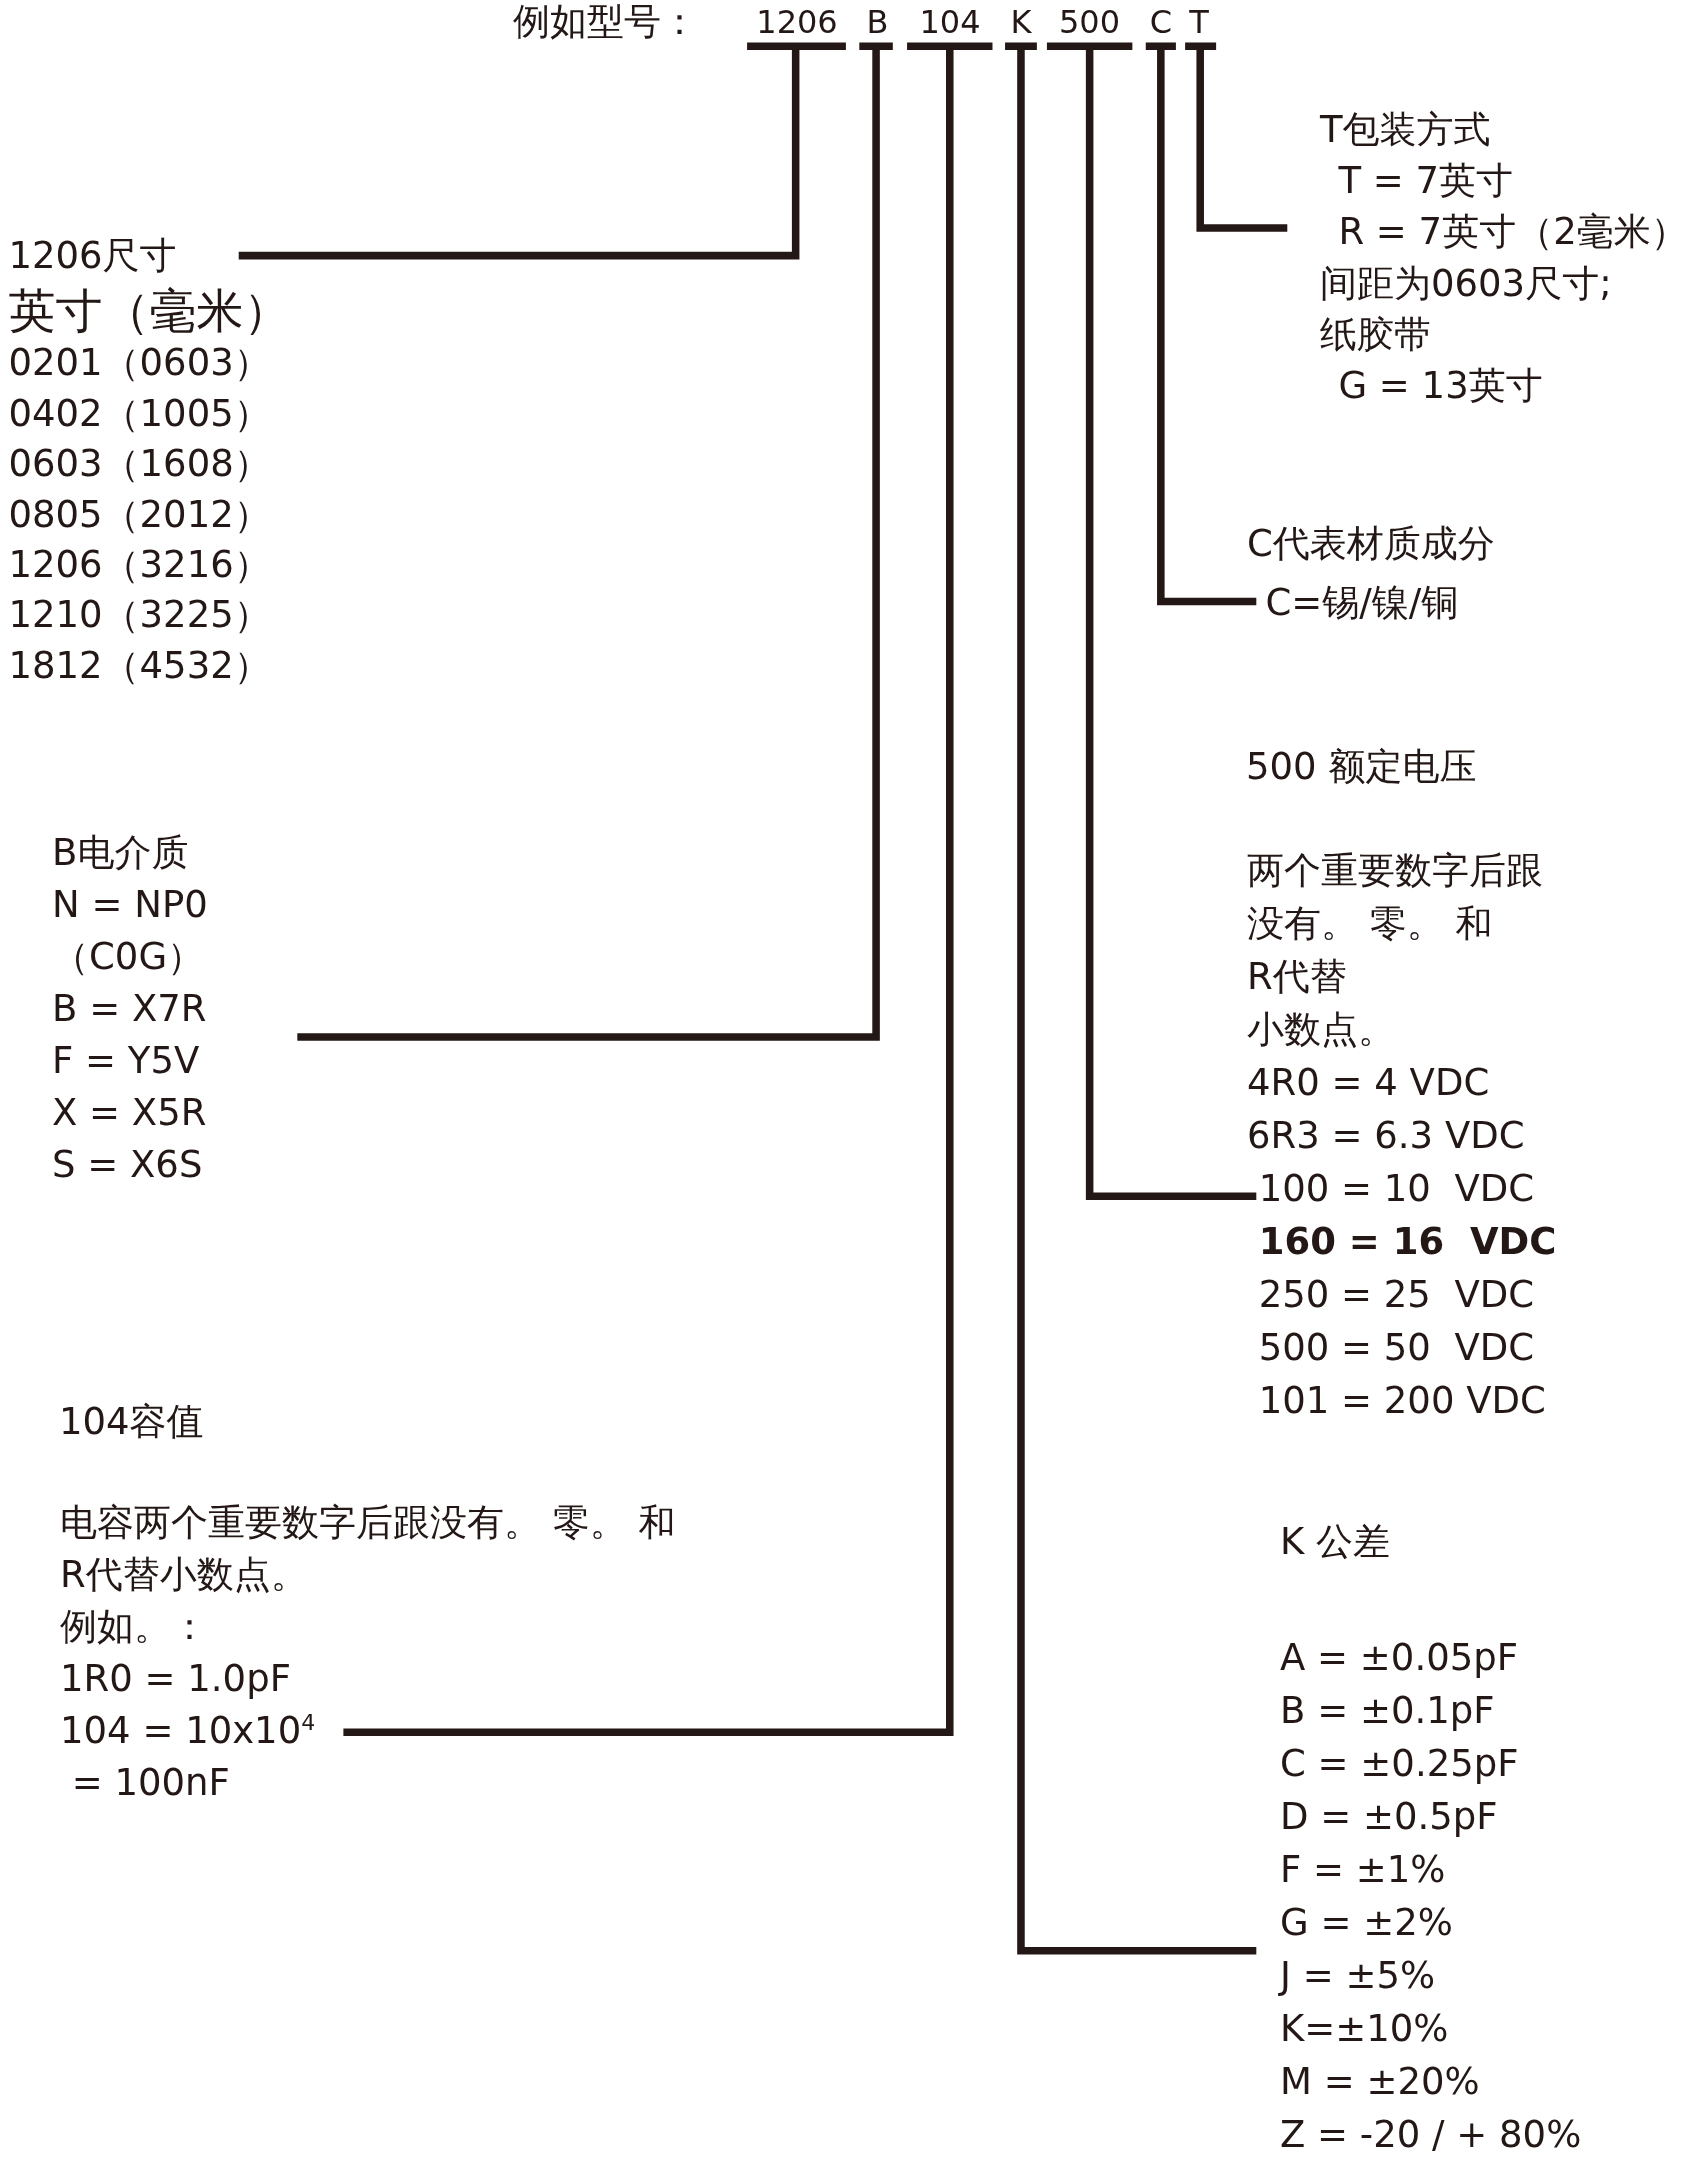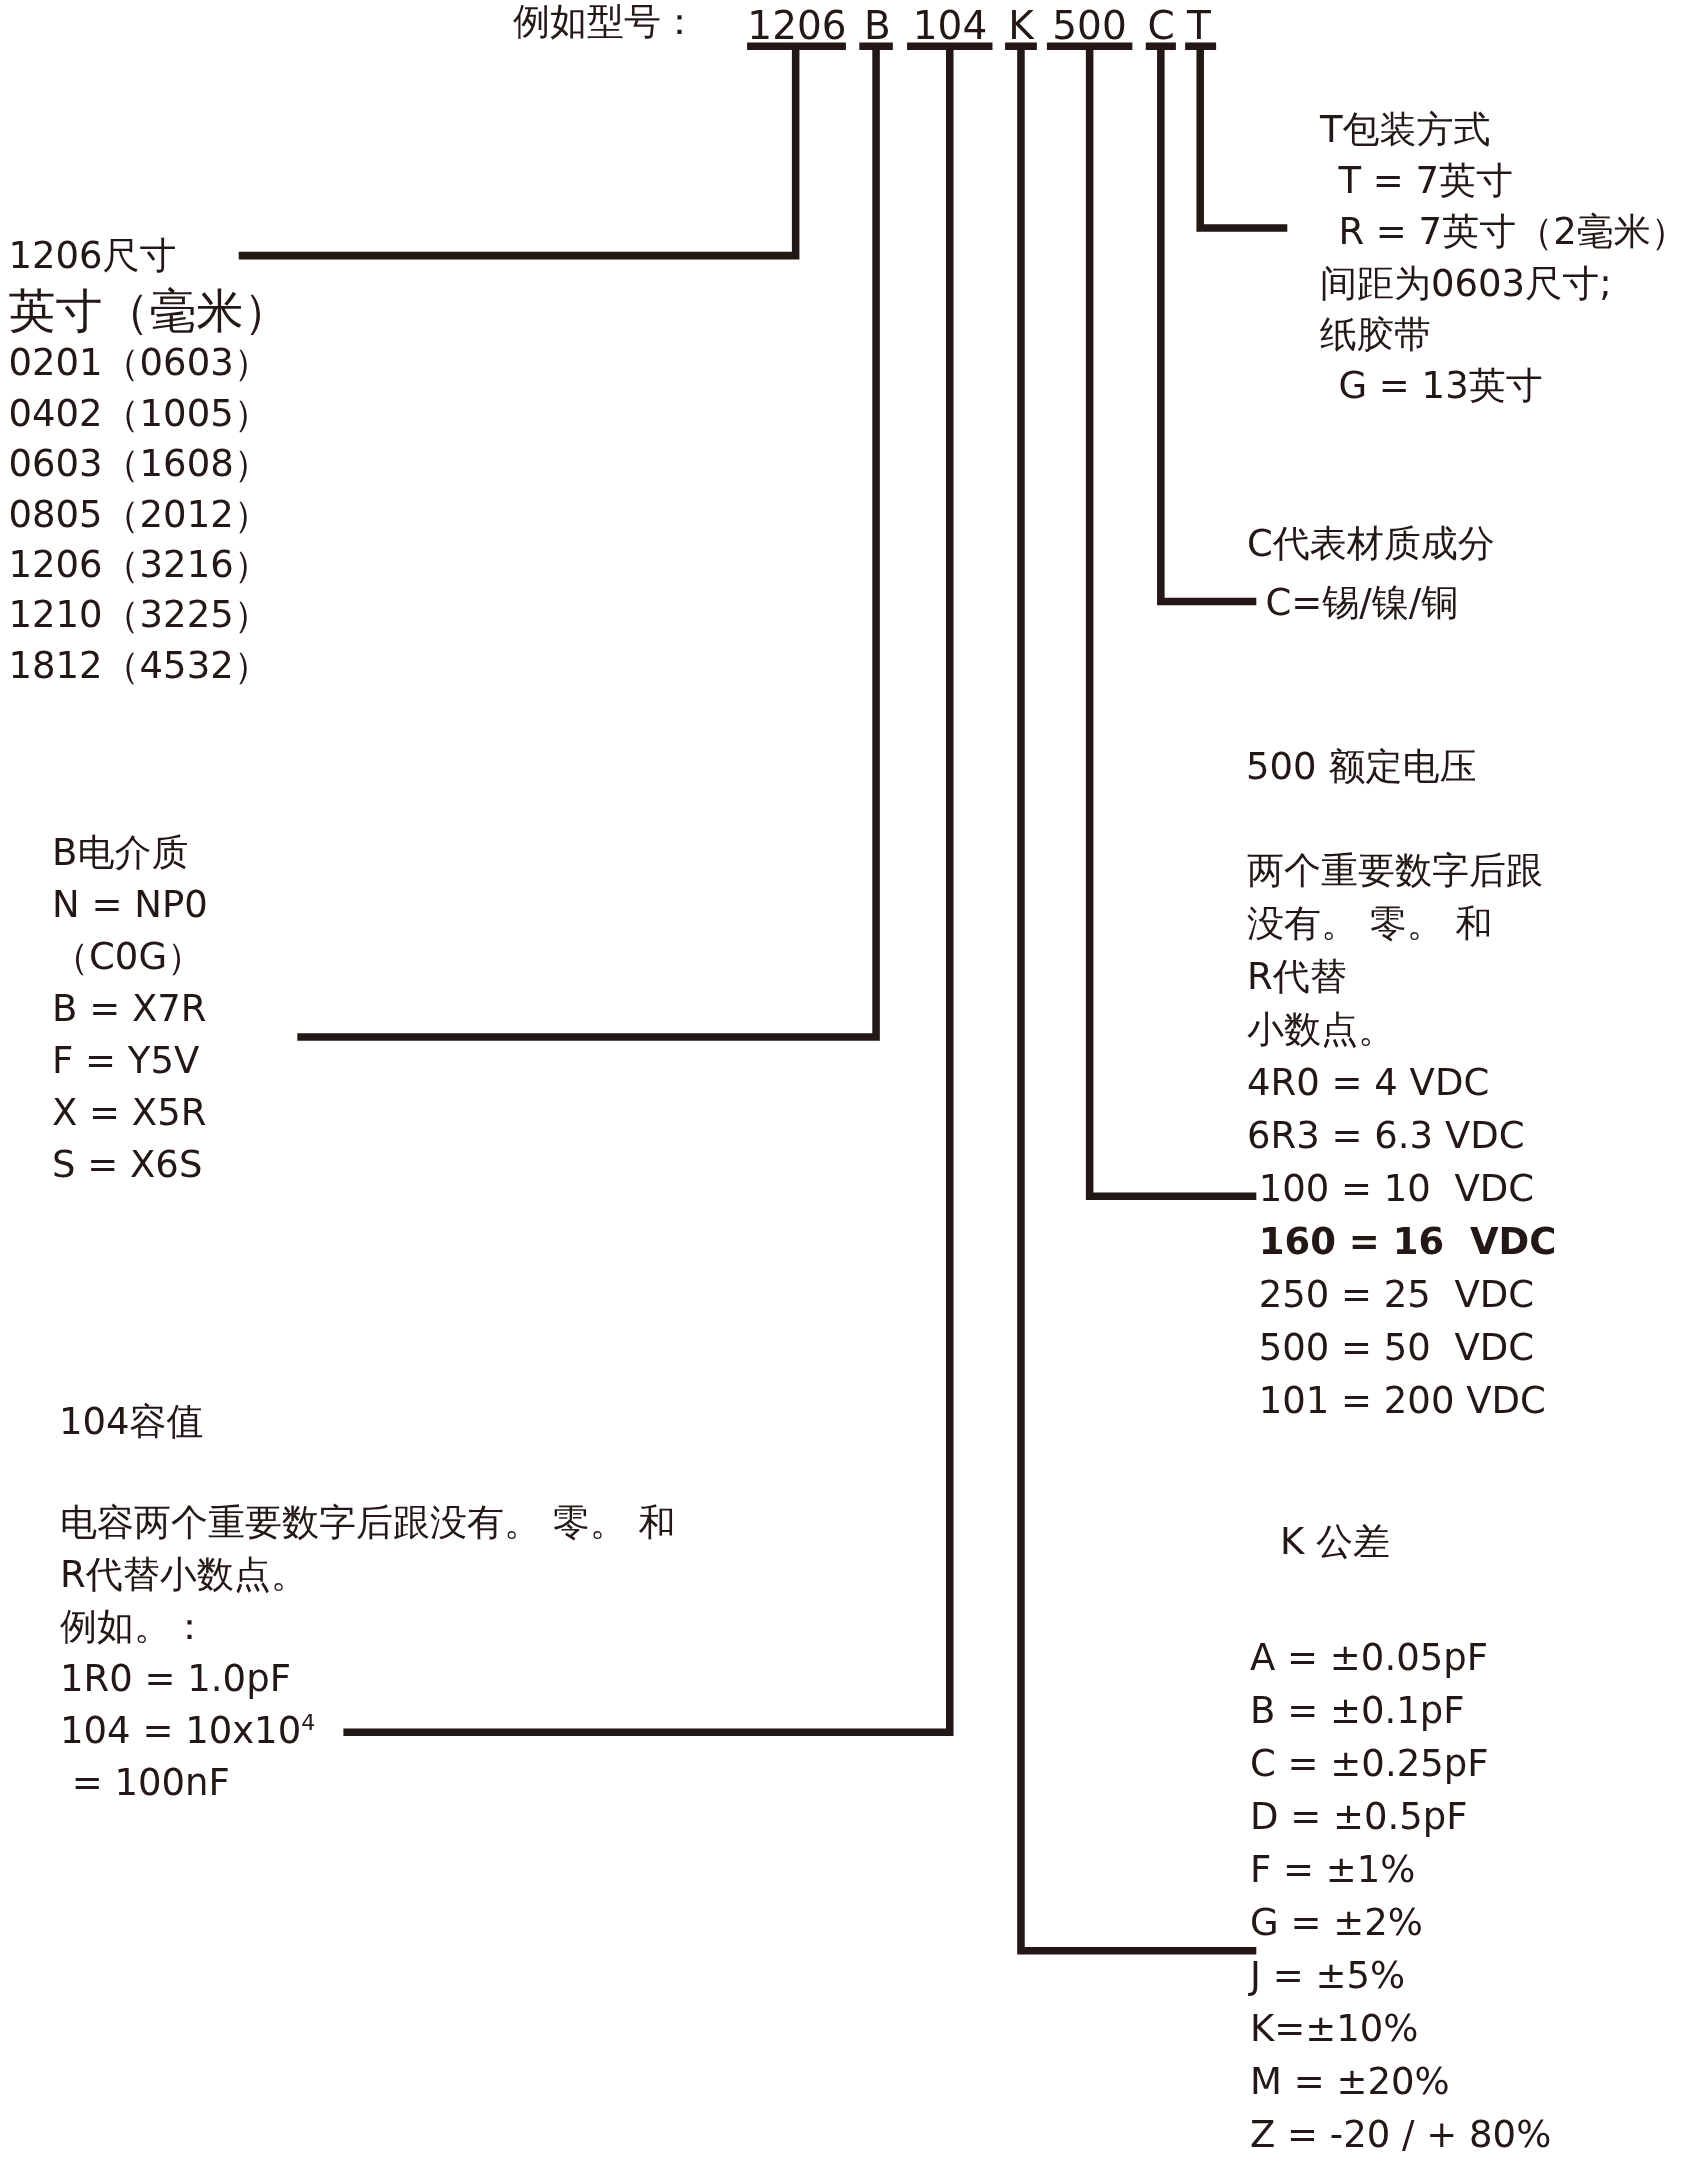--- a/index.html
+++ b/index.html
@@ -28,21 +28,21 @@
     white-space: pre;
     line-height: 1.0;
     color: #231815;
   }
   .hdr-label {
     font-size: 37px;
     letter-spacing: 0px;
   }
   .pn-seg {
     position: absolute;
-    font-size: 39px;
+    font-size: 32px;
     top: 3.4px;
     text-align: center;
     color: #231815;
   }
   .block {
     position: absolute;
   }
   .line {
     white-space: pre;
     line-height: 1.0;
@@ -168,21 +168,21 @@
     <div class="line rt-row" style="margin-left:11.7px; margin-bottom:16px;">100 = 10  VDC</div>
     <div class="line rt-row" style="margin-left:11.7px; margin-bottom:16px;font-weight:bold;">160 = 16  VDC</div>
     <div class="line rt-row" style="margin-left:11.7px; margin-bottom:16px;">250 = 25  VDC</div>
     <div class="line rt-row" style="margin-left:11.7px; margin-bottom:16px;">500 = 50  VDC</div>
     <div class="line rt-row" style="margin-left:11.7px;">101 = 200 VDC</div>
   </div>
 
   <div class="block" style="left:1280px; top:1523px;">
     <div class="line rt-row">K 公差</div>
   </div>
-  <div class="block" style="left:1250px; top:1639px;">
+  <div class="block" style="left:1280px; top:1639px;">
     <div class="line rt-row" style="margin-bottom:16px;">A = ±0.05pF</div>
     <div class="line rt-row" style="margin-bottom:16px;">B = ±0.1pF</div>
     <div class="line rt-row" style="margin-bottom:16px;">C = ±0.25pF</div>
     <div class="line rt-row" style="margin-bottom:16px;">D = ±0.5pF</div>
     <div class="line rt-row" style="margin-bottom:16px;">F = ±1%</div>
     <div class="line rt-row" style="margin-bottom:16px;">G = ±2%</div>
     <div class="line rt-row" style="margin-bottom:16px;">J = ±5%</div>
     <div class="line rt-row" style="margin-bottom:16px;">K=±10%</div>
     <div class="line rt-row" style="margin-bottom:16px;">M = ±20%</div>
     <div class="line rt-row">Z = -20 / + 80%</div>

